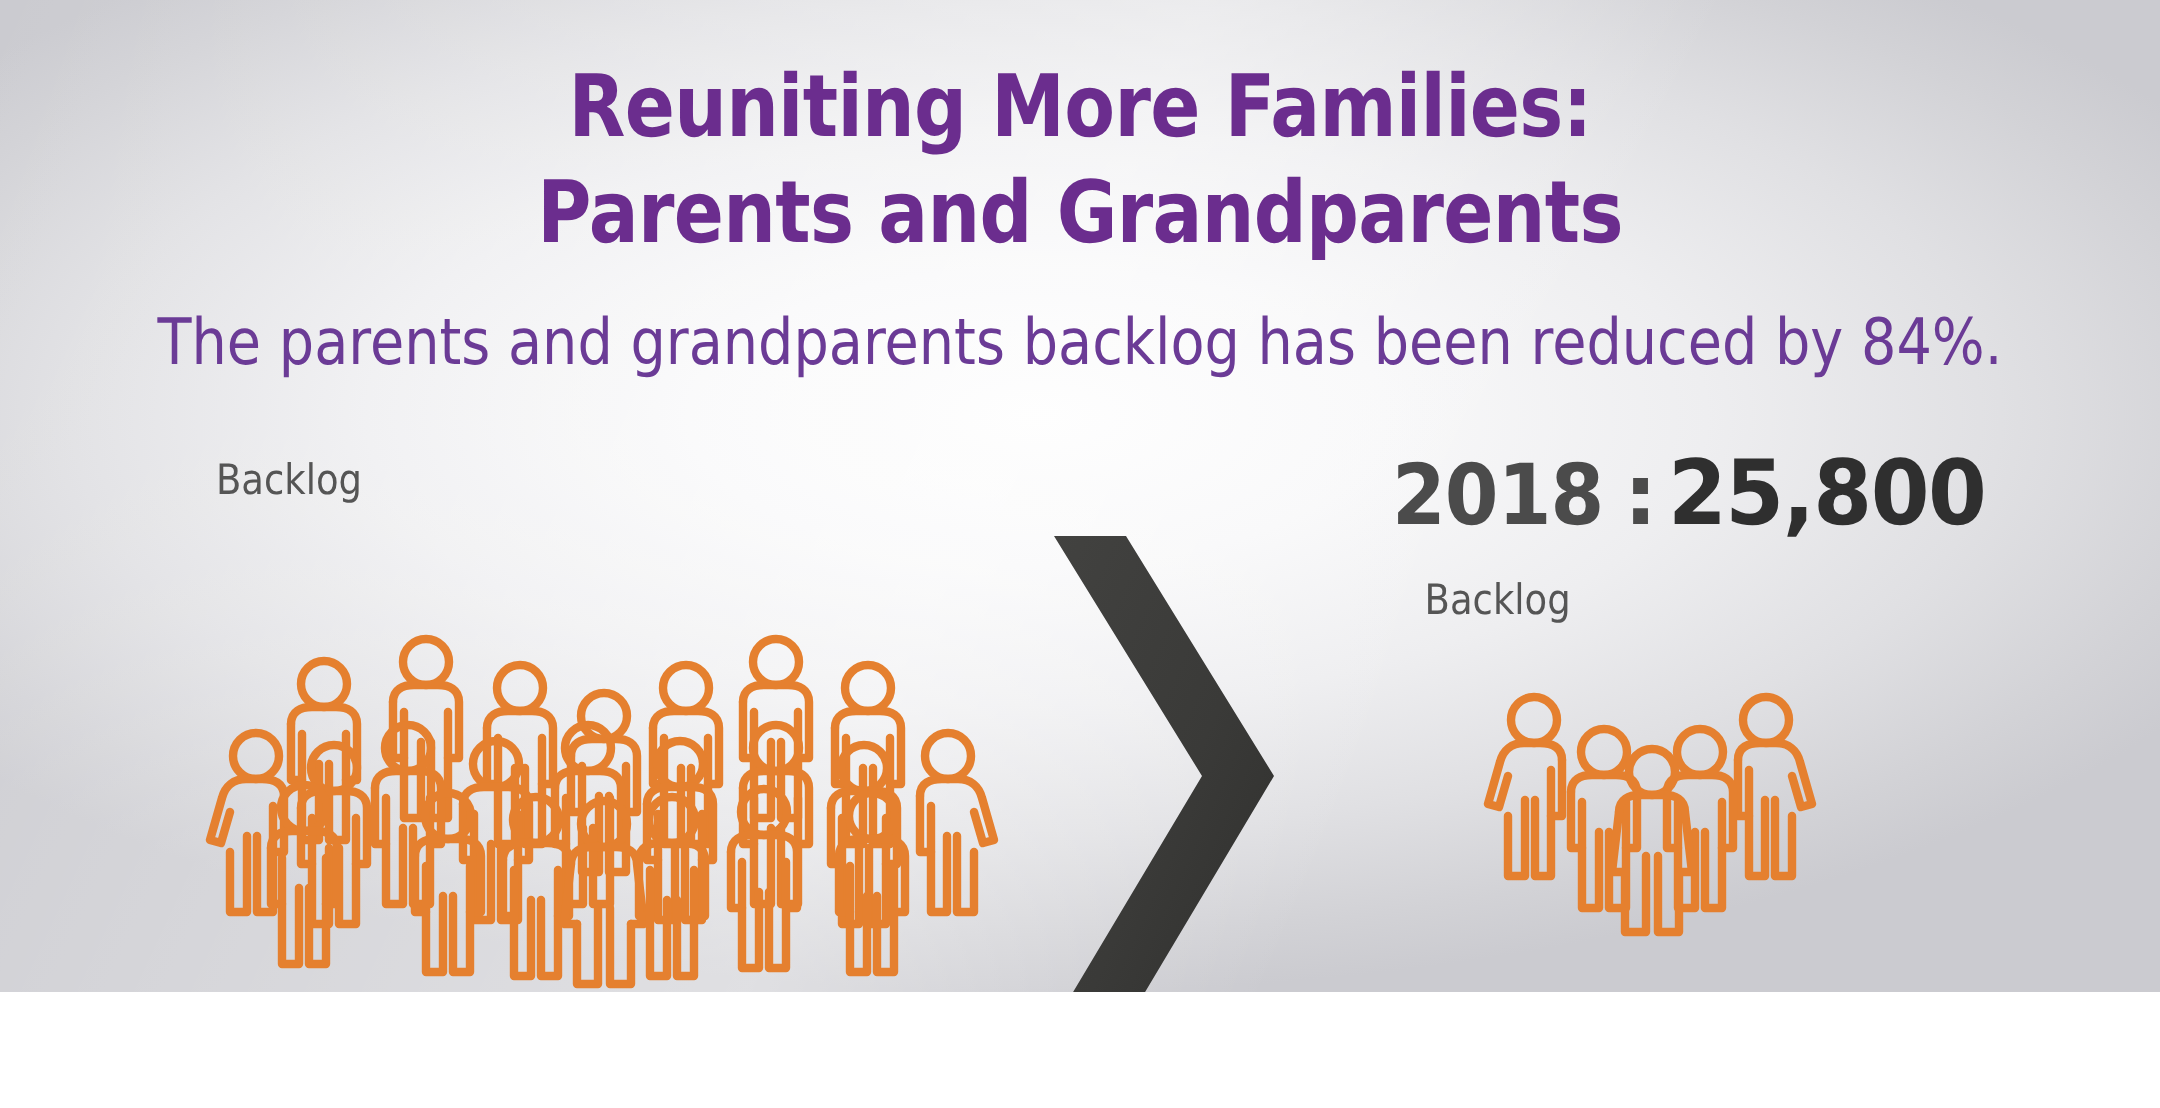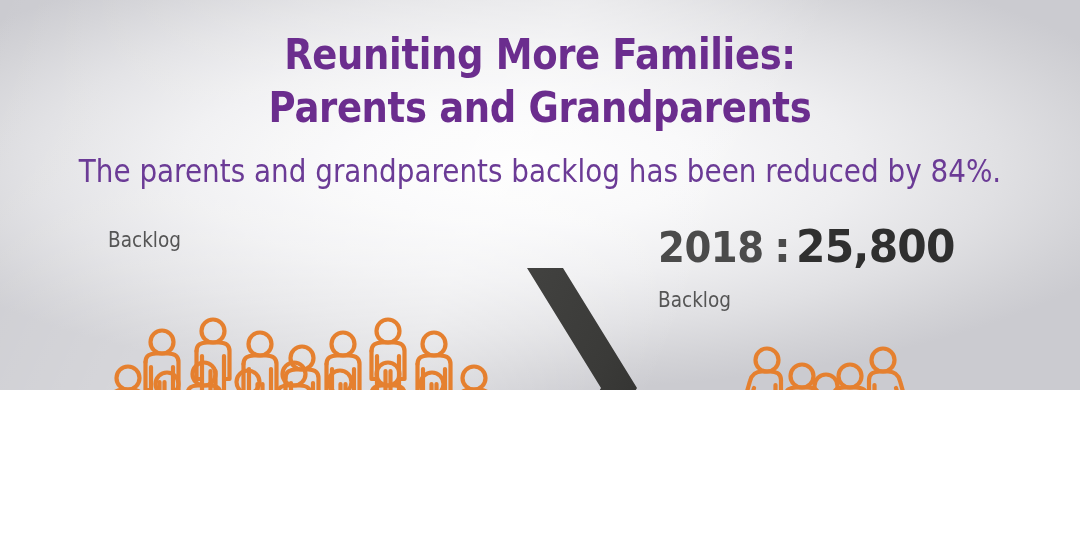--- a/index.html
+++ b/index.html
@@ -3,21 +3,21 @@
 <meta charset="utf-8">
 <style>
   html, body {
     margin: 0;
     padding: 0;
     background: #ffffff;
   }
   #infographic {
     position: relative;
     width: 1080px;
-    height: 390px;
+    height: 496px;
     overflow: hidden;
     font-family: "Liberation Sans", sans-serif;
     background:
       radial-gradient(ellipse 62% 58% at 48% 42%,
         #fdfdfd 0%,
         #f8f8f9 26%,
         #eeeef0 50%,
         #e0e0e3 72%,
         #d2d2d6 90%,
         #cbcbd0 100%);
@@ -72,21 +72,21 @@
     white-space: nowrap;
     z-index: 5;
   }
 
   .stat {
     position: absolute;
     z-index: 5;
     white-space: nowrap;
   }
   .stat-left  { top: 222px; left: 108px; }
-  .stat-right { top: 222px; left: 658px; }
+  .stat-right { top: 222px; left: 696px; text-align: center; }
 
   .stat-head {
     font-family: "DejaVu Sans", "Liberation Sans", sans-serif;
     line-height: 50px;
     white-space: nowrap;
   }
   .stat-year {
     font-size: 42px;
     font-weight: 700;
     color: #4b4b4b;

